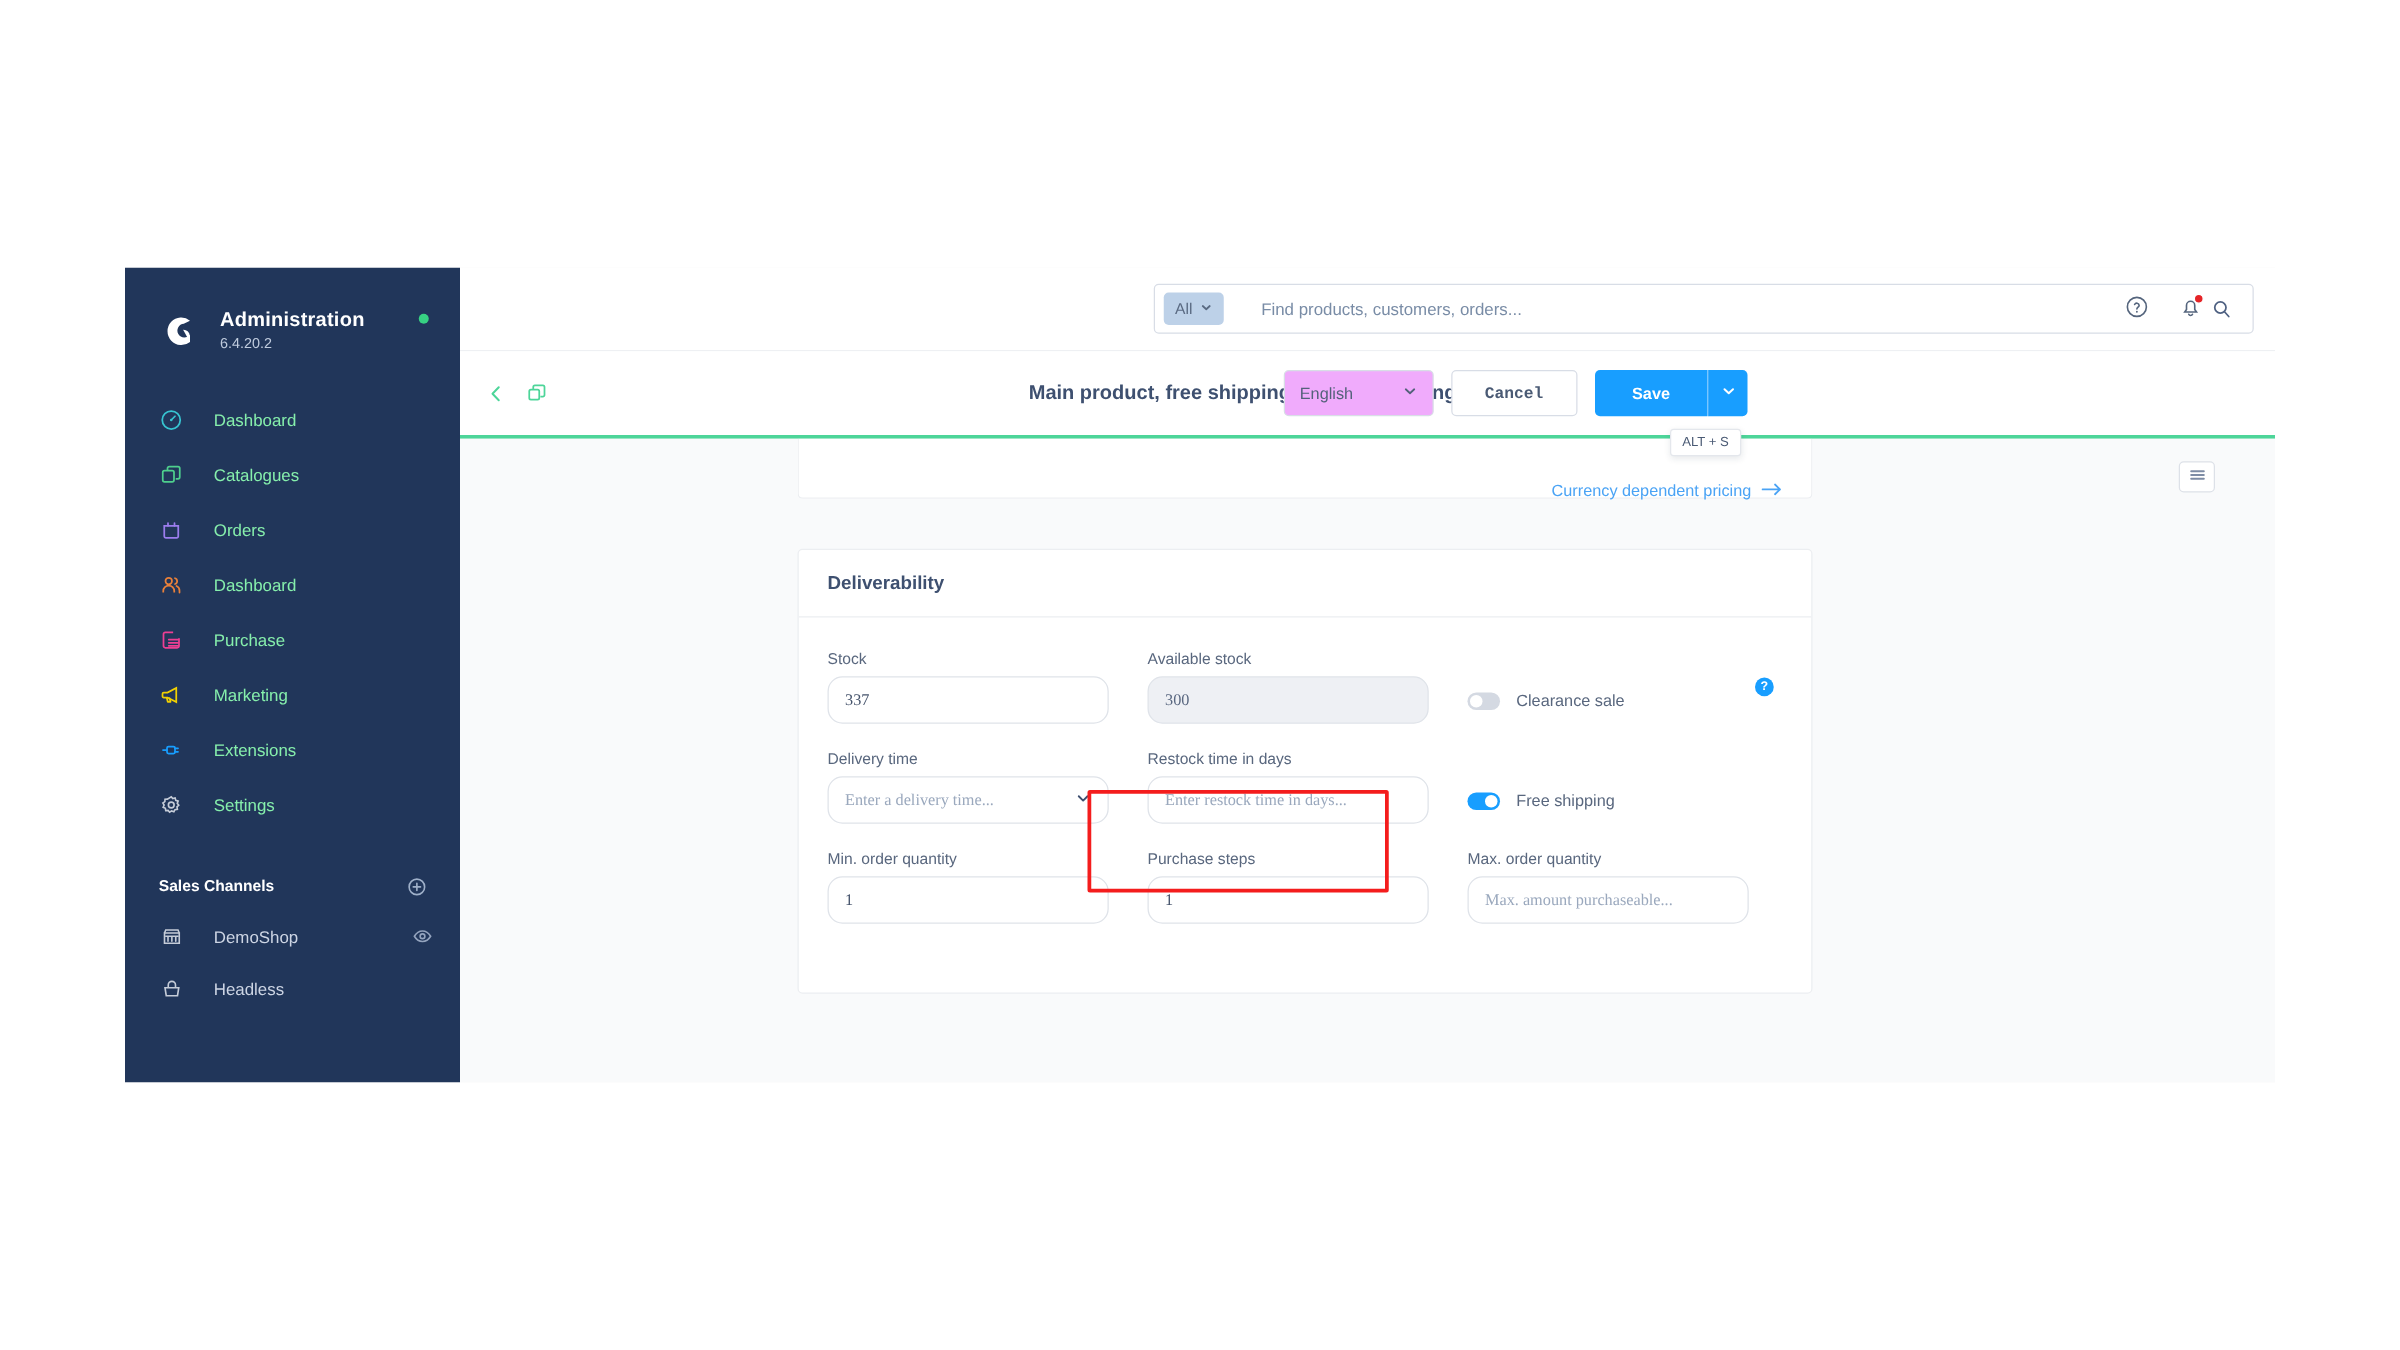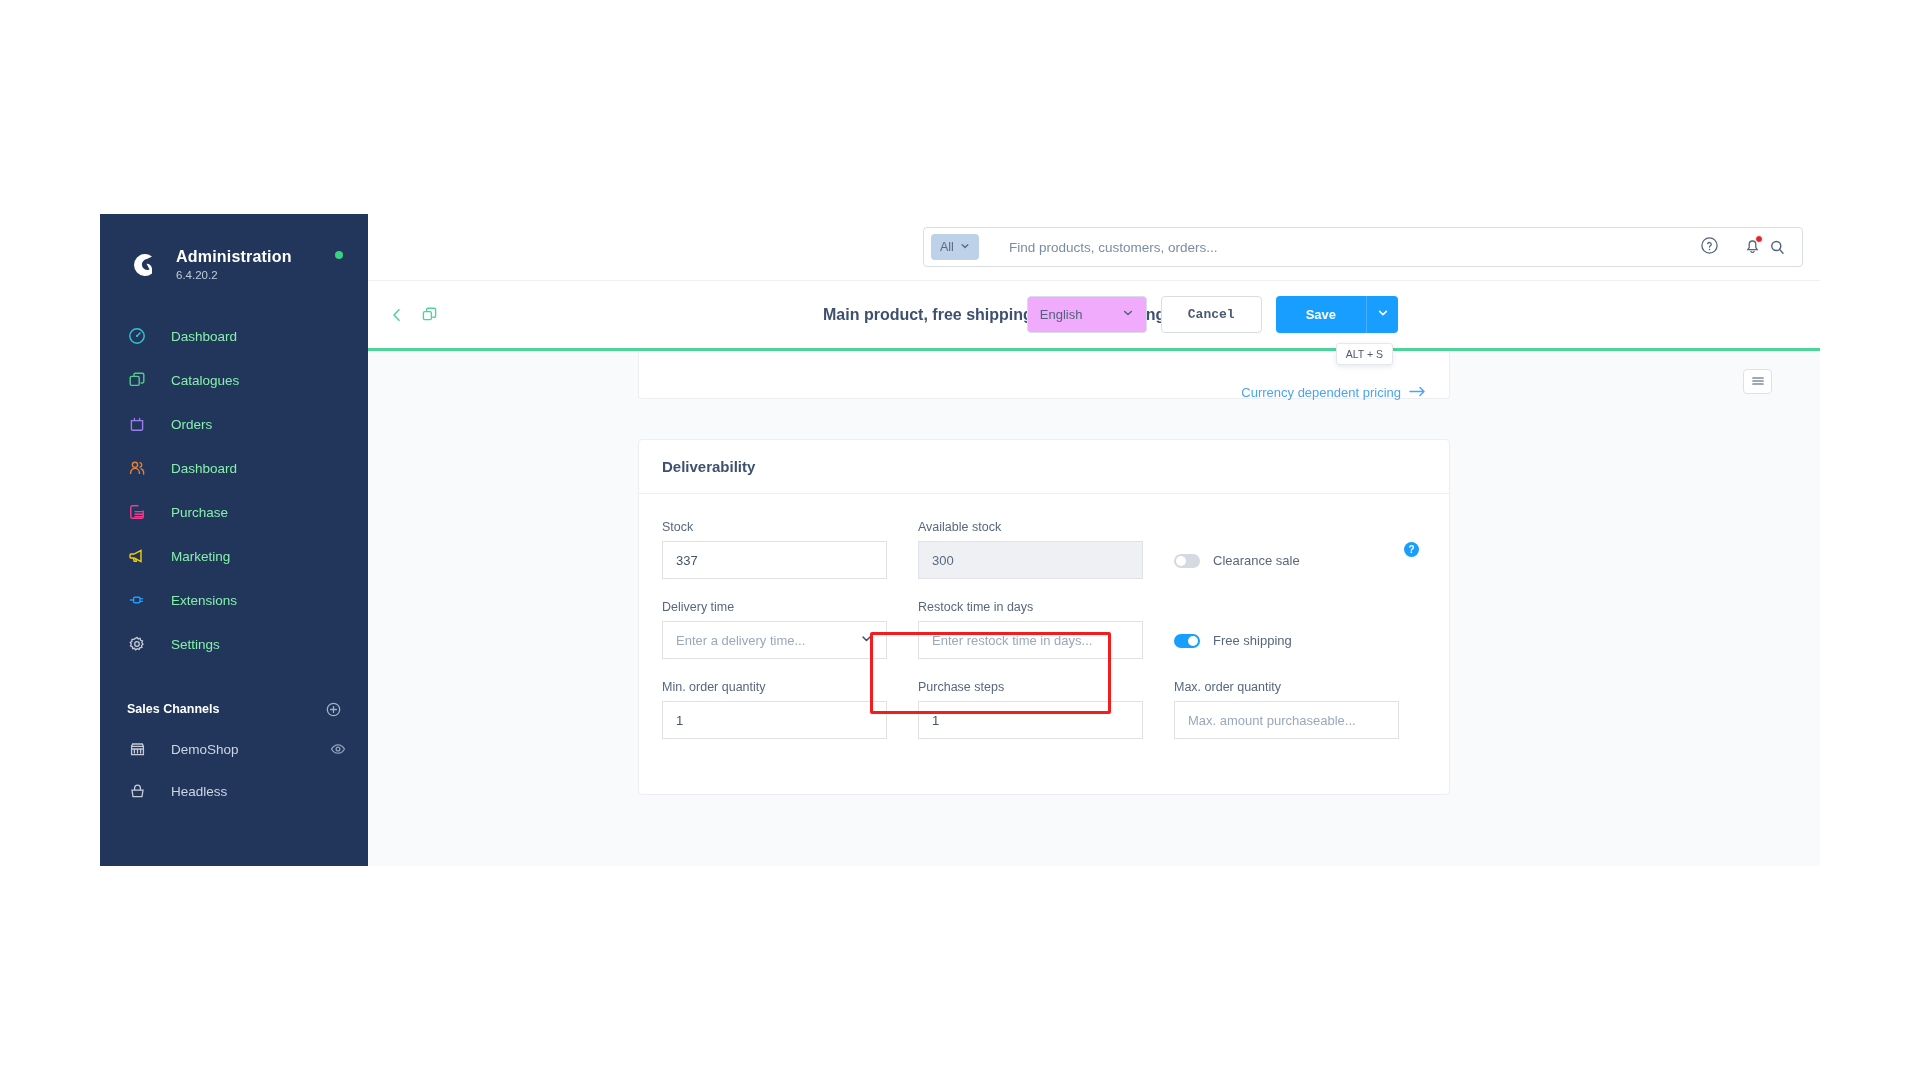--- a/index.html
+++ b/index.html
@@ -223,24 +223,24 @@
     font-size: 15px; font-weight: bold; color: #3e5070;
   }
   .card-body { padding: 26px 23px 0 23px; }
 
   .field-label {
     font-size: 12.5px; color: #59677e;
     margin-bottom: 7px; display: block;
   }
   .inp {
     width: 100%; height: 38px;
-    border: 1px solid #dfe3e9; border-radius: 0;
+    border: 1px solid #dfe3e9; border-radius: 12px;
     background: #fff; padding: 1px 13px;
     font-size: 13px; color: #46546c; outline: none;
-    font-family: Liberation Sans, sans-serif;
+    font-family: Liberation Serif, serif;
   }
   .inp::placeholder { color: #9aa8bd; }
   .inp:disabled { background: #eef0f4; color: #5a6880; }
   .inp-select {
     display: flex; align-items: center; justify-content: space-between;
     cursor: pointer; color: #9aa8bd;
   }
 
   .row { display: flex; gap: 31px; margin-bottom: 21px; }
   .col { width: 225px; }

